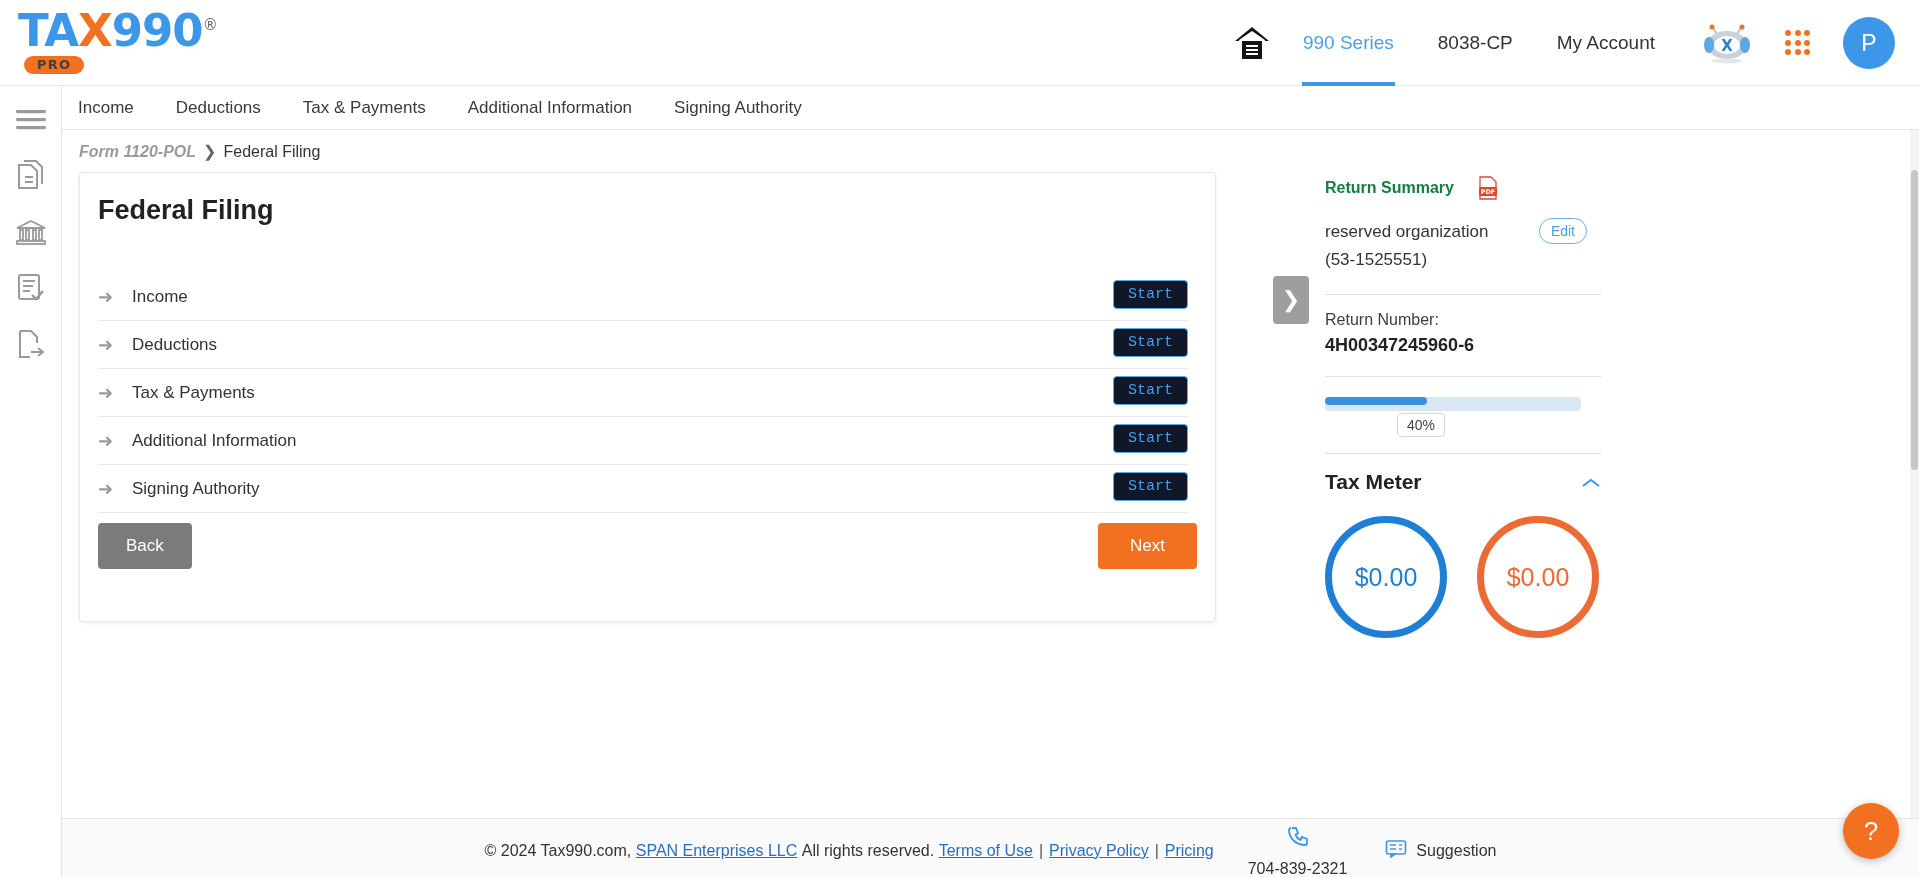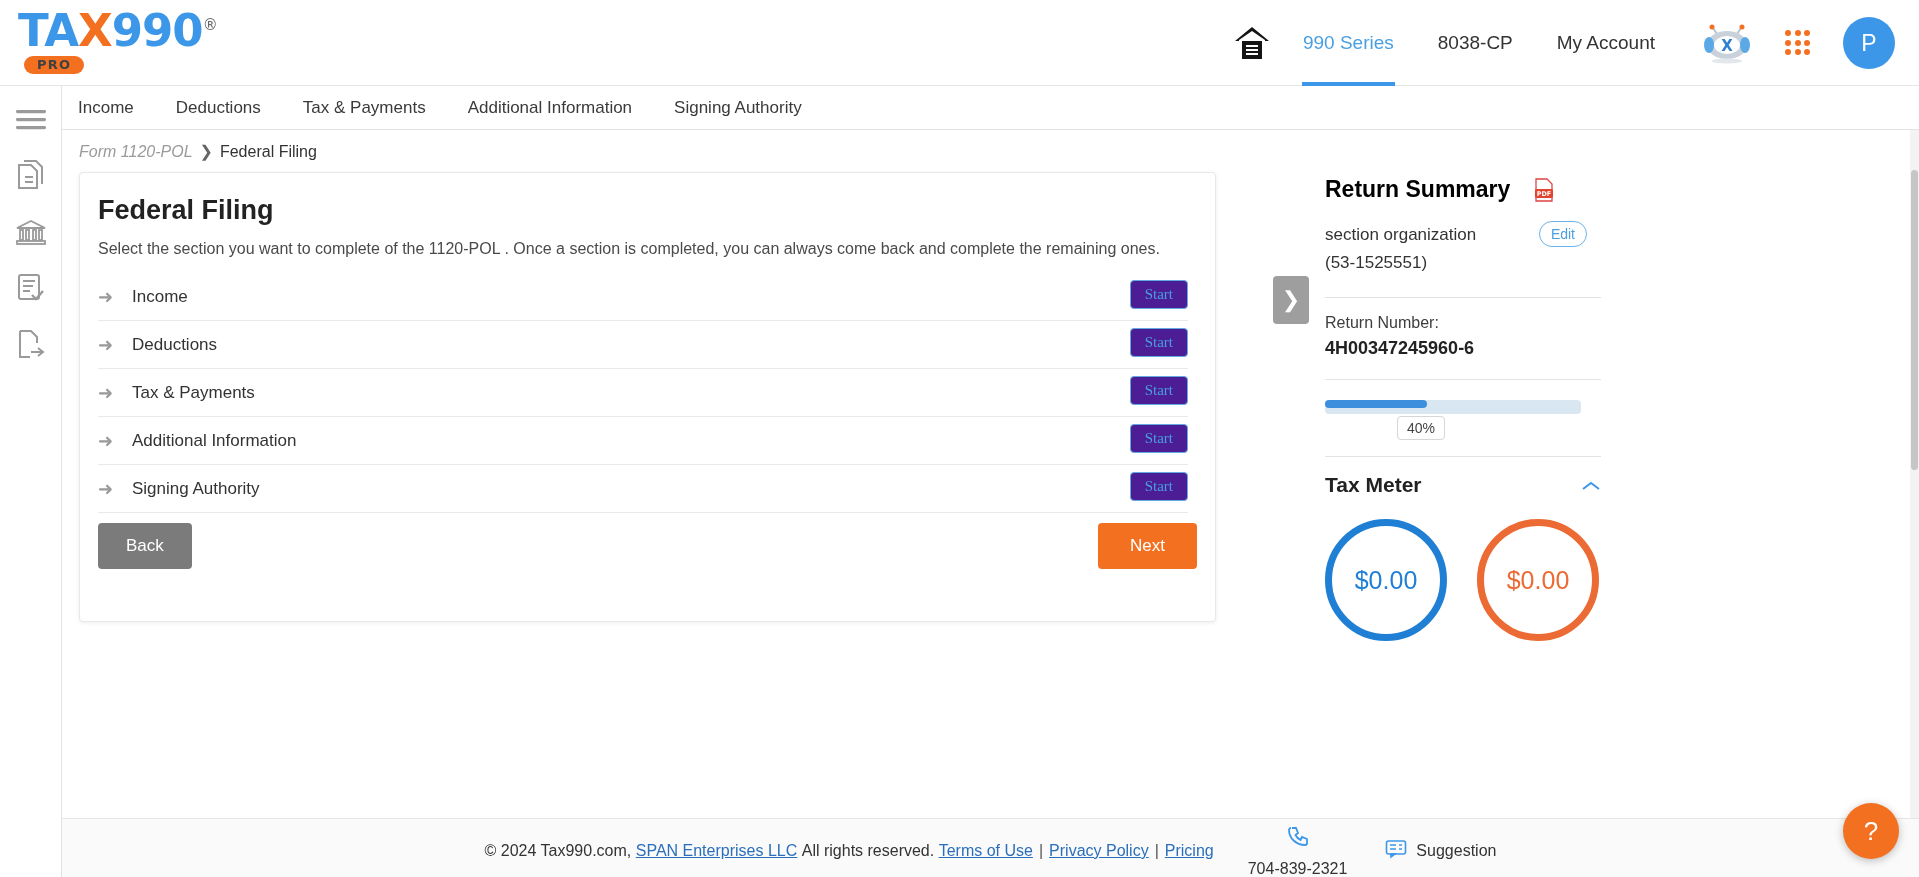--- a/index.html
+++ b/index.html
@@ -65,44 +65,44 @@
     position:absolute; left:0; top:86px; width:62px; height:791px;
     background:#fff; border-right:1px solid #e3e3e3;
     display:flex; flex-direction:column; align-items:center; padding-top:12px;
   }
   .rail-btn { width:44px; height:44px; margin-bottom:12px; display:flex;
               align-items:center; justify-content:center; cursor:pointer; }
 
   
   .content { position:absolute; left:62px; top:130px; width:1857px; height:534px; background:#fff; }
   .breadcrumb { position:absolute; left:17px; top:12px; font-size:16px; }
-  .bc-1 { color:#9a9a9a; font-style:italic; }
+  .bc-1 { color:#9a9a9a; font-style:italic;font-weight:bold; }
   .bc-sep { color:#666; margin:0 7px; }
   .bc-2 { color:#333; }
 
   .card {
     position:absolute; left:17px; top:42px; width:1137px; height:450px;
     background:#fff; border:1px solid #e8e8e8; border-radius:4px;
     box-shadow:0 1px 4px rgba(0,0,0,0.07);
   }
   .card-title { position:absolute; left:18px; top:22px; font-size:27px; font-weight:700; color:#222; }
   .card-desc { position:absolute; left:18px; top:67px; font-size:16px; color:#4a4a4a; }
 
   .rows { position:absolute; left:18px; top:100px; width:1090px; }
   .row {
     height:48px; display:flex; align-items:center;
     border-bottom:1px solid #e9e9e9; position:relative;
   }
   .row-arrow { width:34px; color:#9b9b9b; font-size:18px; display:flex; align-items:center; }
   .row-label { font-size:17px; color:#333; }
   .start-btn {
     position:absolute; right:0; top:7px;
-    border:1px solid #63a8e0; color:#4a9fe0; background:#4c1d95;
+    border:1px solid #63a8e0; color:#4a9fe0; background:#0f172a;
     font-size:15px; border-radius:4px; padding:5px 14px; cursor:pointer;
-    font-family:Liberation Serif, serif;
+    font-family:Liberation Mono, monospace;
   }
 
   .back-btn {
     position:absolute; left:18px; top:350px; background:#7b7b7b; color:#fff;
     border:none; border-radius:4px; font-size:17px; padding:13px 28px; cursor:pointer;
     font-family:"Liberation Sans", sans-serif;
   }
   .next-btn {
     position:absolute; right:18px; top:350px; background:#f37021; color:#fff;
     border:none; border-radius:4px; font-size:17px; padding:13px 32px; cursor:pointer;
@@ -112,21 +112,21 @@
 
   .collapse-tab {
     position:absolute; left:1211px; top:146px; width:36px; height:48px;
     background:#9e9e9e; border-radius:4px; color:#fff;
     display:flex; align-items:center; justify-content:center; font-size:22px; cursor:pointer;
   }
 
   
   .summary { position:absolute; left:1263px; top:46px; width:600px; }
   .sum-head { display:flex; align-items:center; gap:12px; }
-  .sum-title { font-size:23px; font-weight:700; color:#000000; }
+  .sum-title { font-size:16px; font-weight:700; color:#15803d; }
   .pdf-icon { width:20px; height:24px; position:relative; cursor:pointer;margin-left:12px; }
   .org-line { margin-top:22px; font-size:17px; color:#333; position:relative; }
   .ein-line { margin-top:8px; font-size:17px; color:#333; }
   .edit-btn {
     position:absolute; right:338px; top:-4px; border:1px solid #6cb2e8; color:#4a9fe0;
     background:#fff; font-size:14px; border-radius:13px; padding:4px 11px; cursor:pointer;
     font-family:"Liberation Sans", sans-serif;
   }
   .hr { width:276px; height:1px; background:#e2e2e2; margin-top:24px; }
   .rn-label { margin-top:16px; font-size:16px; color:#3d3d3d; }
@@ -281,21 +281,20 @@
   </div>
 
   <div class="content">
 
     <div class="breadcrumb">
       <span class="bc-1">Form 1120-POL</span><span class="bc-sep">❯</span><span class="bc-2">Federal Filing</span>
     </div>
 
     <div class="card">
       <div class="card-title">Federal Filing</div>
-      <div class="card-desc">Select the section you want to complete of the 1120-POL . Once a section is completed, you can always come back and complete the remaining ones.</div>
 
       <div class="rows">
         <div class="row">
           <span class="row-arrow">➜</span>
           <span class="row-label">Income</span>
           <button class="start-btn">Start</button>
         </div>
         <div class="row">
           <span class="row-arrow">➜</span>
           <span class="row-label">Deductions</span>
@@ -332,21 +331,21 @@
         <div class="pdf-icon">
           <svg width="20" height="24" viewBox="0 0 20 24">
               <path d="M2 1 h11 l5 5 v17 h-16 z" fill="#fff" stroke="#d44" stroke-width="1.3"></path>
               <rect x="1" y="11" width="18" height="9" rx="1.5" fill="#e2452e"></rect>
               <text x="10" y="18.4" font-size="6.4" fill="#fff" text-anchor="middle" font-family="DejaVu Sans, sans-serif" font-weight="700">PDF</text>
             </svg>
         </div>
       </div>
 
       <div class="org-line">
-        <span>section organization</span>
+        <span>reserved organization</span>
         <button class="edit-btn">Edit</button>
       </div>
       <div class="ein-line">(53-1525551)</div>
 
       <div class="hr"></div>
       <div class="rn-label">Return Number:</div>
       <div class="rn-value">4H00347245960-6</div>
       <div class="hr2"></div>
 
       <div class="prog-wrap">

